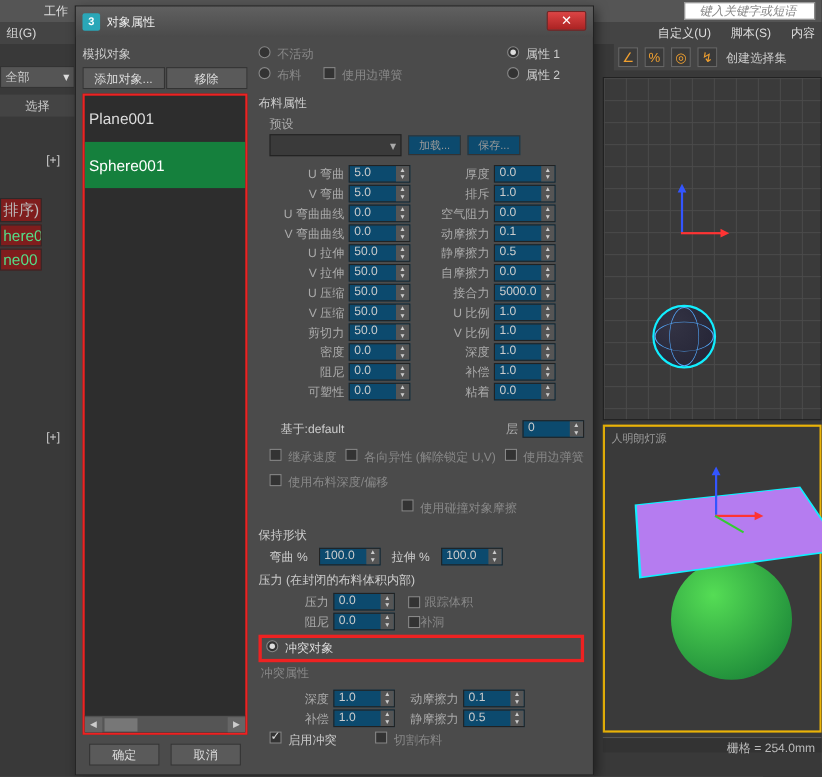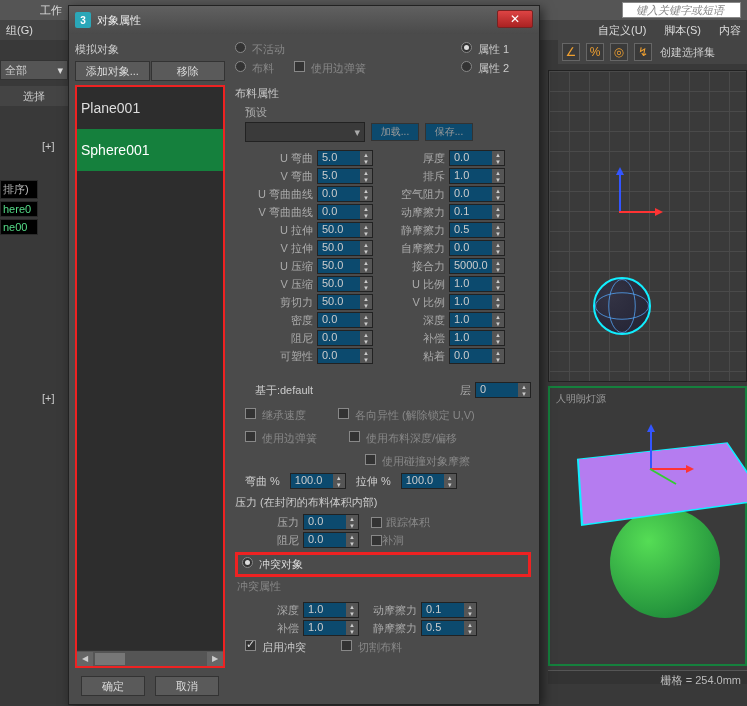--- a/index.html
+++ b/index.html
@@ -10,27 +10,27 @@
   .bg-search{position:absolute;top:2px;right:6px;left:622px;height:16px;background:#fff;border:1px solid #888;padding:0 13px;color:#555;font-style:italic;display:flex;align-items:center}
   .bg-menubar{position:absolute;top:20px;left:0;right:0;height:20px;background:#444;display:flex;align-items:center;padding:0 6px;gap:18px}
   .bg-menubar span{color:#ddd}
   .bg-iconrow{position:absolute;top:40px;left:558px;right:0;height:24px;background:#444;display:flex;align-items:center;gap:6px;padding:0 4px}
   .bg-iconrow .ic{width:18px;height:18px;border:1px solid #666;background:#3a3a3a;display:flex;align-items:center;justify-content:center;color:#f0a030;font-size:12px}
   .bg-iconrow .lbl{color:#ccc;font-size:11px;margin-left:2px}
   .dropdown-row{position:absolute;top:60px;left:0;width:68px;height:20px;background:#555;border:1px solid #333;display:flex;align-items:center;padding:0 4px;color:#ddd}
   .dropdown-row:after{content:"▾";position:absolute;right:4px}
   .sel-row{position:absolute;top:86px;left:0;width:68px;height:20px;display:flex;align-items:center;justify-content:center;background:#444;color:#ddd}
   .left-tabs{position:absolute;top:140px;left:0;width:38px;display:flex;flex-direction:column;gap:2px}
-  .left-tabs div{background:#000000;border:1px solid #2a2a2a;padding:1px 2px;color:#bbb;font-size:11px;white-space:nowrap;overflow:hidden}
+  .left-tabs div{background:#7f1d1d;border:1px solid #2a2a2a;padding:1px 2px;color:#bbb;font-size:14px;white-space:nowrap;overflow:hidden}
   .left-tabs .hl{color:#5d8}
   .left-marker{position:absolute;left:42px;color:#ccc;font-size:11px}
   
   .viewport{position:absolute;background:#3a3a3a;border:1px solid #222}
   .vp-top{top:70px;left:548px;right:0;height:312px}
-  .vp-bot{top:386px;left:548px;right:0;height:280px;border:2px solid #15803d}
+  .vp-bot{top:386px;left:548px;right:0;height:280px;border:2px solid #eab308}
   .grid{position:absolute;inset:0;background-image:linear-gradient(#4a4a4a 1px,transparent 1px),linear-gradient(90deg,#4a4a4a 1px,transparent 1px);background-size:20px 20px}
   .axis{position:absolute;width:80px;height:80px}
   .axis .z{position:absolute;left:50%;bottom:50%;width:2px;height:40px;background:#35f}
   .axis .z:after{content:"";position:absolute;top:-8px;left:-3px;border:4px solid transparent;border-bottom:8px solid #35f}
   .axis .x{position:absolute;left:50%;top:50%;width:40px;height:2px;background:#f33}
   .axis .x:after{content:"";position:absolute;right:-8px;top:-3px;border:4px solid transparent;border-left:8px solid #f33}
   .axis .y{position:absolute;left:50%;top:50%;width:30px;height:2px;background:#3c3;transform:rotate(30deg);transform-origin:left}
   .wiresphere{position:absolute;width:58px;height:58px;border-radius:50%;background:radial-gradient(circle at 30% 30%,#334,#223);border:2px solid #1ef;top:206px;left:44px}
   .wiresphere:before,.wiresphere:after{content:"";position:absolute;inset:0;border-radius:50%;border:1px solid #5af}
   .wiresphere:before{transform:scaleX(.5)}
@@ -457,21 +457,21 @@
           <div class="lbl" style="width:30px">层</div>
           <div class="spinner">
               <span>0</span>
               <div class="ud">
                 <span>▲</span>
                 <span>▼</span>
               </div>
             </div>
         </div>
         <div class="sep"></div>
-        <div style="display:flex;flex-wrap:wrap;gap:4px 32px">
+        <div style="display:flex;flex-wrap:wrap;gap:4px 8px">
           <div class="radio-row">
               <span class="check"></span>
               <span class="dim">继承速度</span>
             </div>
           <div class="radio-row">
               <span class="check"></span>
               <span class="dim">各向异性 (解除锁定 U,V)</span>
             </div>
           <div class="radio-row">
               <span class="check"></span>
@@ -481,20 +481,21 @@
               <span class="check"></span>
               <span class="dim">使用布料深度/偏移</span>
             </div>
           <div class="radio-row" style="margin-left:120px">
               <span class="check"></span>
               <span class="dim">使用碰撞对象摩擦</span>
             </div>
         </div>
       </div>
 
+      <div class="group-title">保持形状</div>
       <div style="display:flex;gap:10px;padding-left:10px;align-items:center">
         <span>弯曲 %</span>
         <div class="spinner">
             <span>100.0</span>
             <div class="ud">
               <span>▲</span>
               <span>▼</span>
             </div>
           </div>
         <span>拉伸 %</span>

